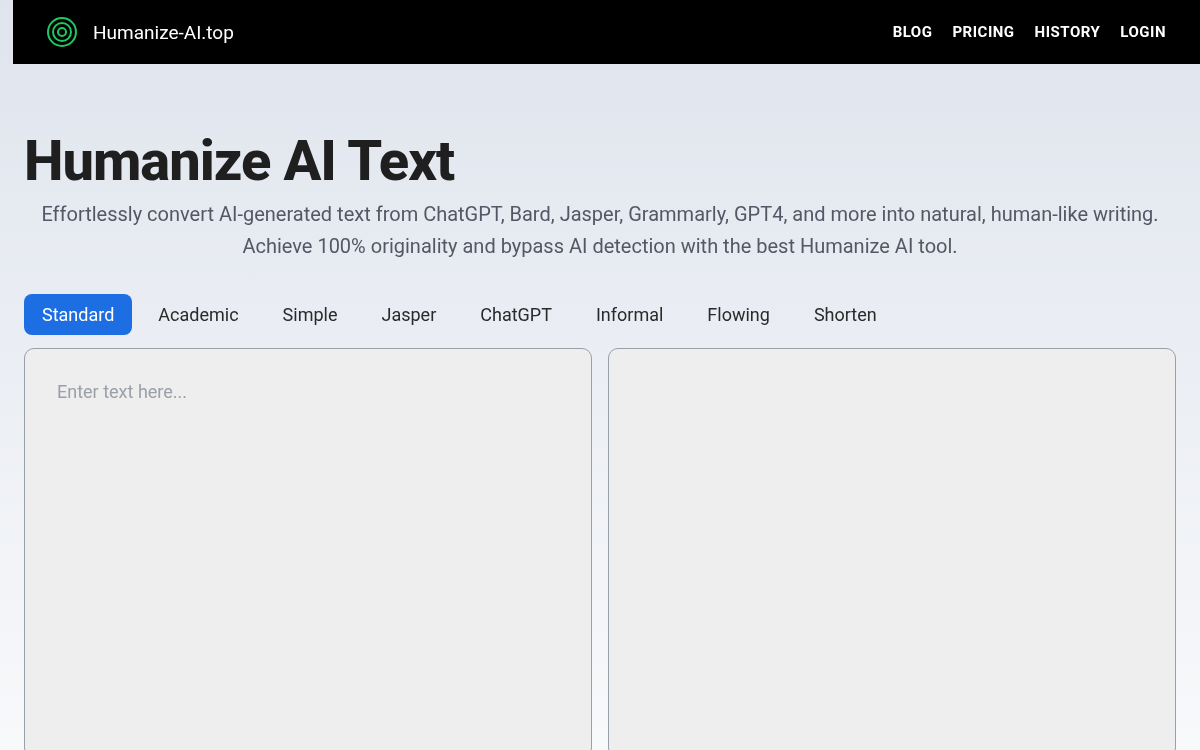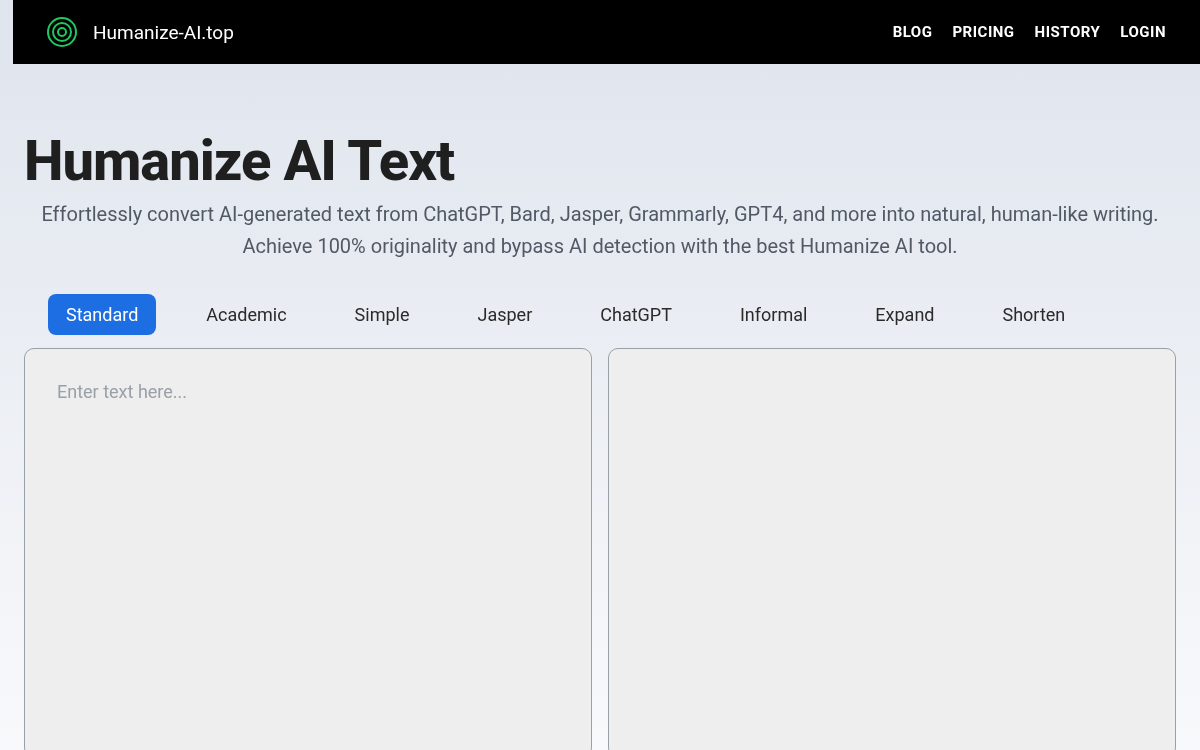--- a/index.html
+++ b/index.html
@@ -86,21 +86,20 @@
     
     .tab {
       padding: 10px 18px;
       border-radius: 8px;
       font-size: 18px;
       color: #2a2a2a;
       cursor: pointer;
       border: none;
       background: transparent;
       font-family: inherit;
-      margin-left: 24px;
     }
     
     .tab.active {
       background: #1d6ee2;
       color: #fff;
     }
     
     .panels {
       display: flex;
       gap: 16px;
@@ -159,21 +158,21 @@
   <h1 class="page-title">Humanize AI Text</h1>
   <p class="subtitle">Effortlessly convert AI-generated text from ChatGPT, Bard, Jasper, Grammarly, GPT4, and more into natural, human-like writing. Achieve 100% originality and bypass AI detection with the best Humanize AI tool.</p>
 
   <div class="tabs">
     <button class="tab active">Standard</button>
     <button class="tab">Academic</button>
     <button class="tab">Simple</button>
     <button class="tab">Jasper</button>
     <button class="tab">ChatGPT</button>
     <button class="tab">Informal</button>
-    <button class="tab">Expand</button>
+    <button class="tab">Flowing</button>
     <button class="tab">Shorten</button>
   </div>
 
   <div class="panels">
     <div class="panel">
       <textarea class="input-area" placeholder="Enter text here..." style=""></textarea>
     </div>
     <div class="panel">
       <div></div>
     </div>

